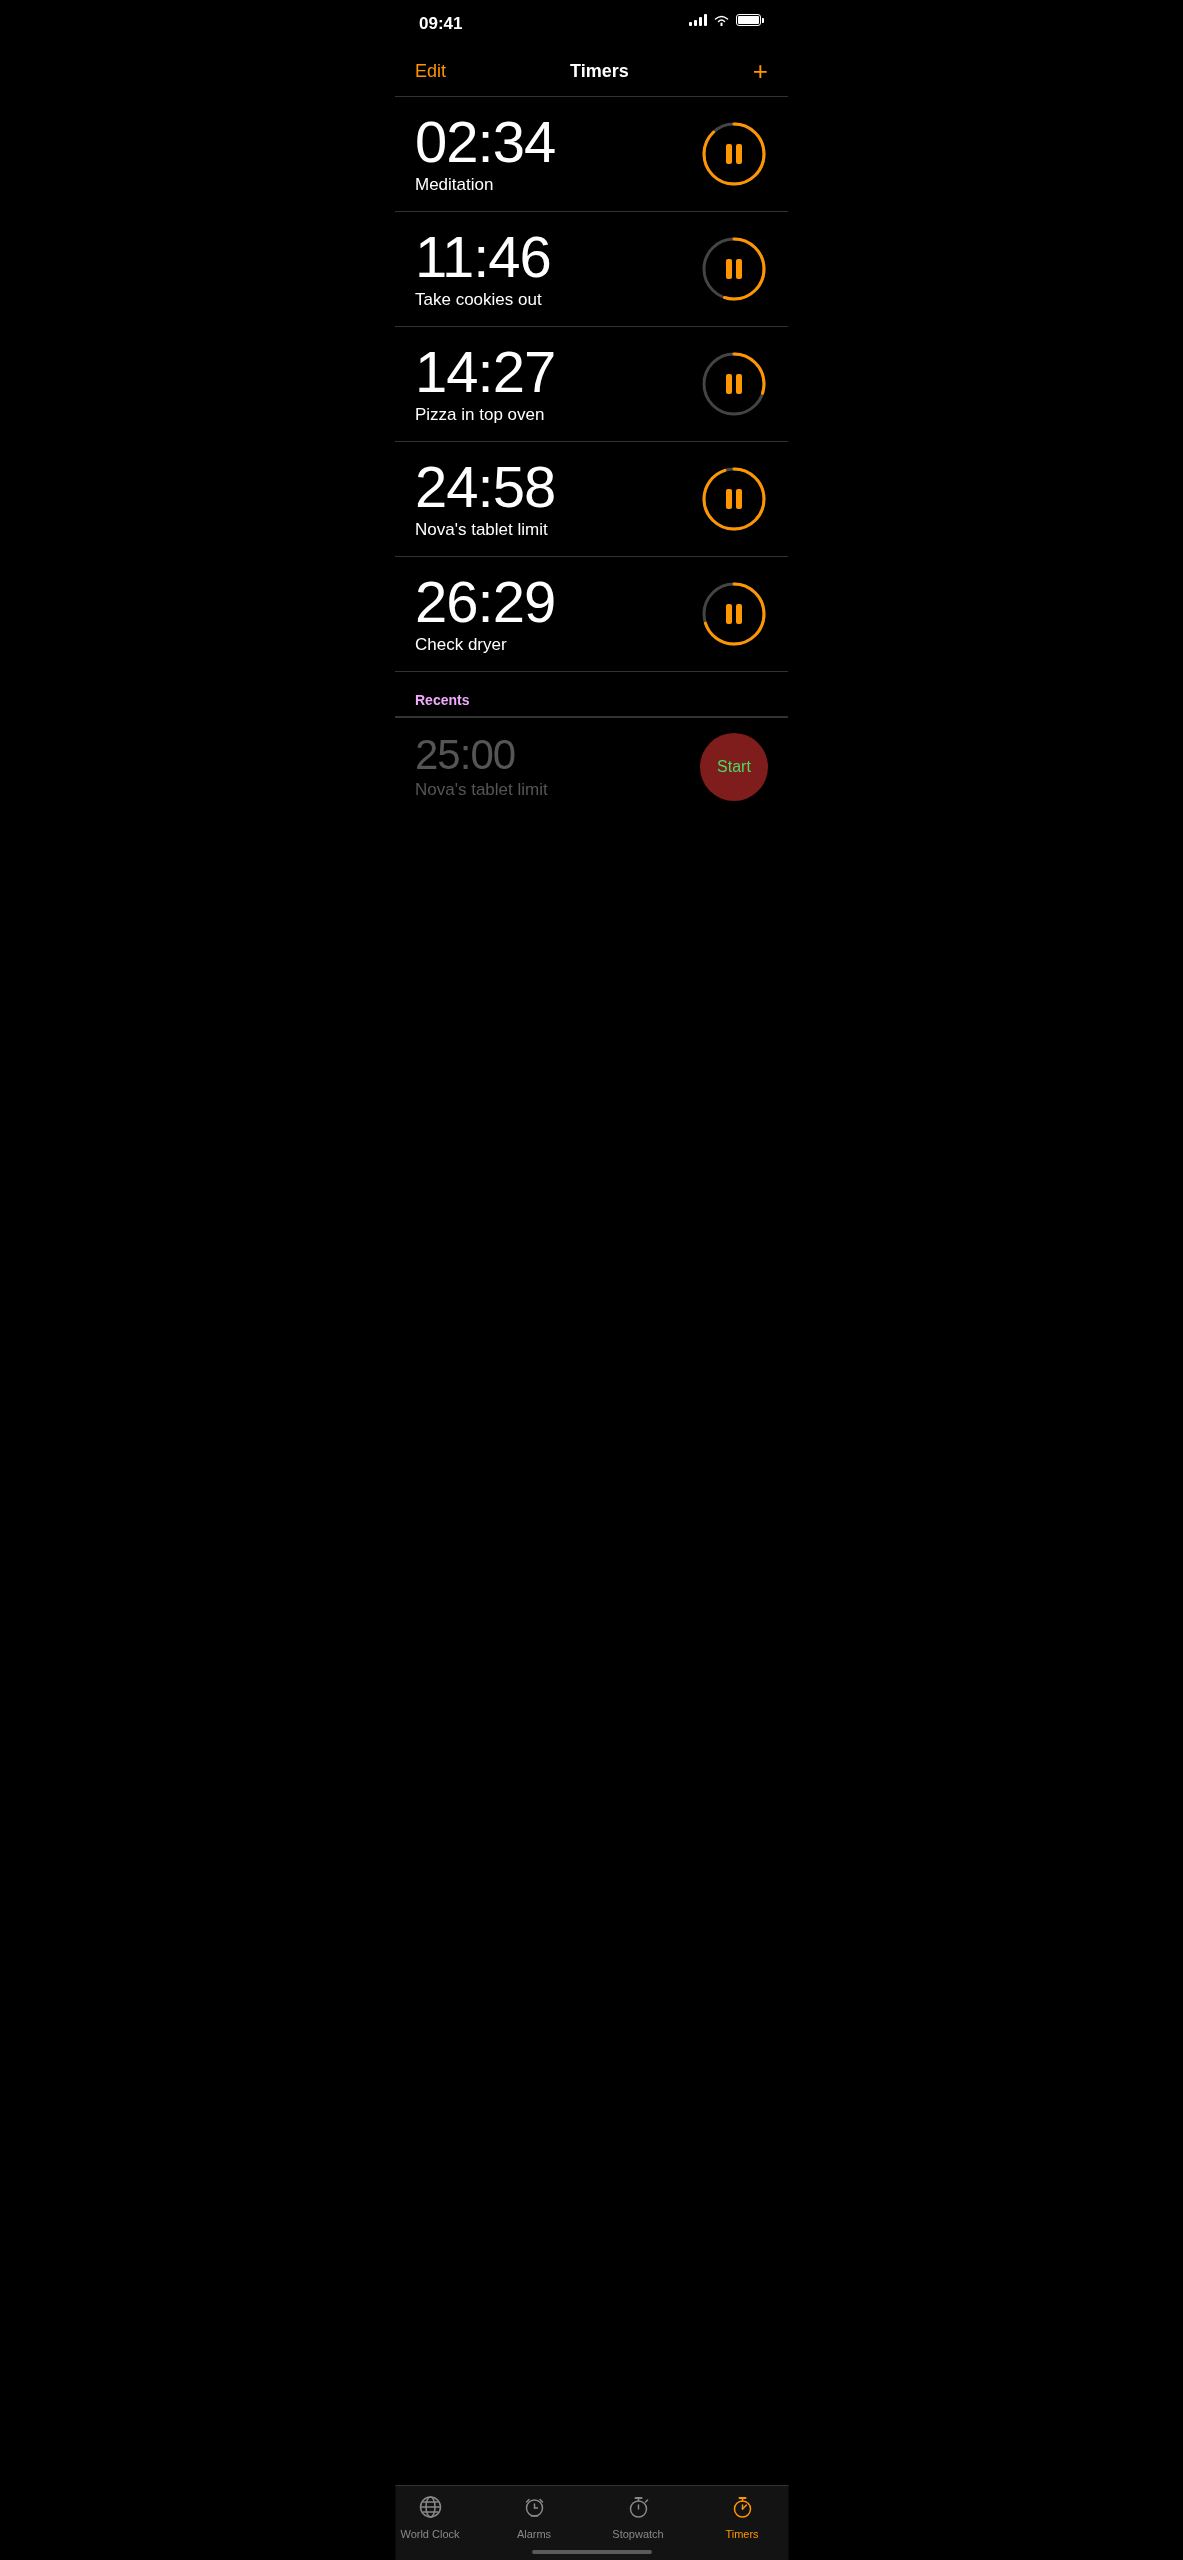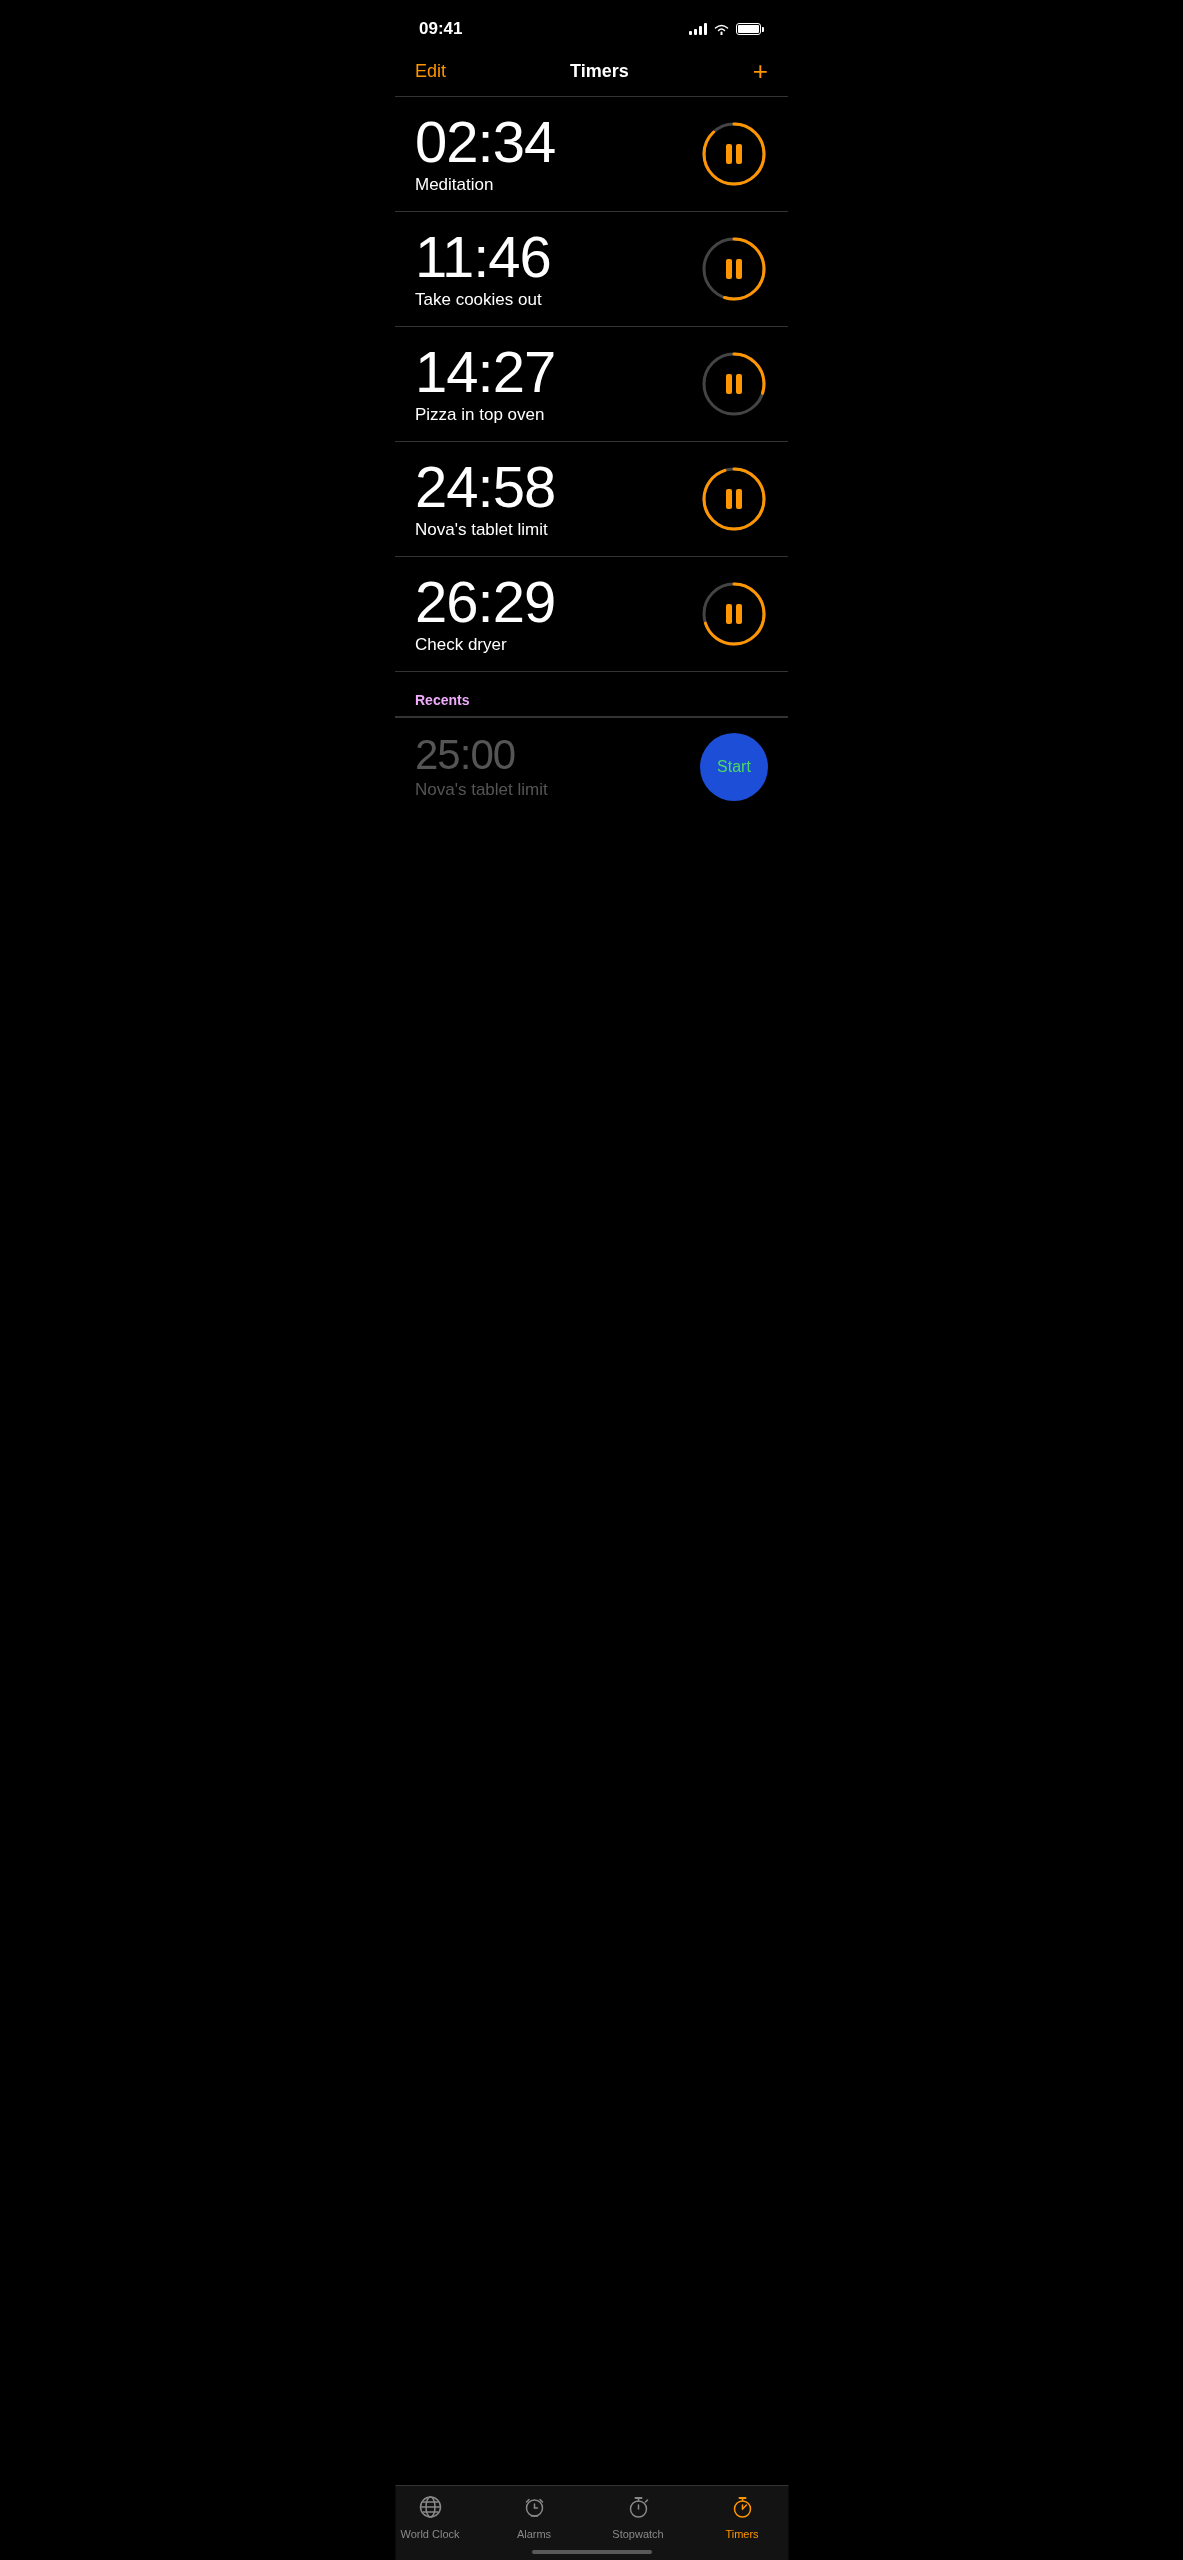--- a/index.html
+++ b/index.html
@@ -13,21 +13,21 @@
       min-height: 852px;
       margin: 0 auto;
       position: relative;
       overflow-x: hidden;
     }
 
     
     .status-bar {
       display: flex;
       justify-content: space-between;
-      align-items: center;
+      align-items: flex-start;
       padding: 14px 24px 6px;
       height: 50px;
     }
 
     .status-time {
       font-size: 17px;
       font-weight: 600;
       color: #fff;
     }
 
@@ -190,21 +190,21 @@
     .recent-label {
       font-size: 17px;
       color: #555;
       margin-top: 4px;
     }
 
     .start-btn {
       width: 68px;
       height: 68px;
       border-radius: 50%;
-      background: #1d4ed8;
+      background: #7f1d1d;
       display: flex;
       align-items: center;
       justify-content: center;
       cursor: pointer;
       flex-shrink: 0;
     }
 
     .start-btn-text {
       color: #4CD964;
       font-size: 16px;

